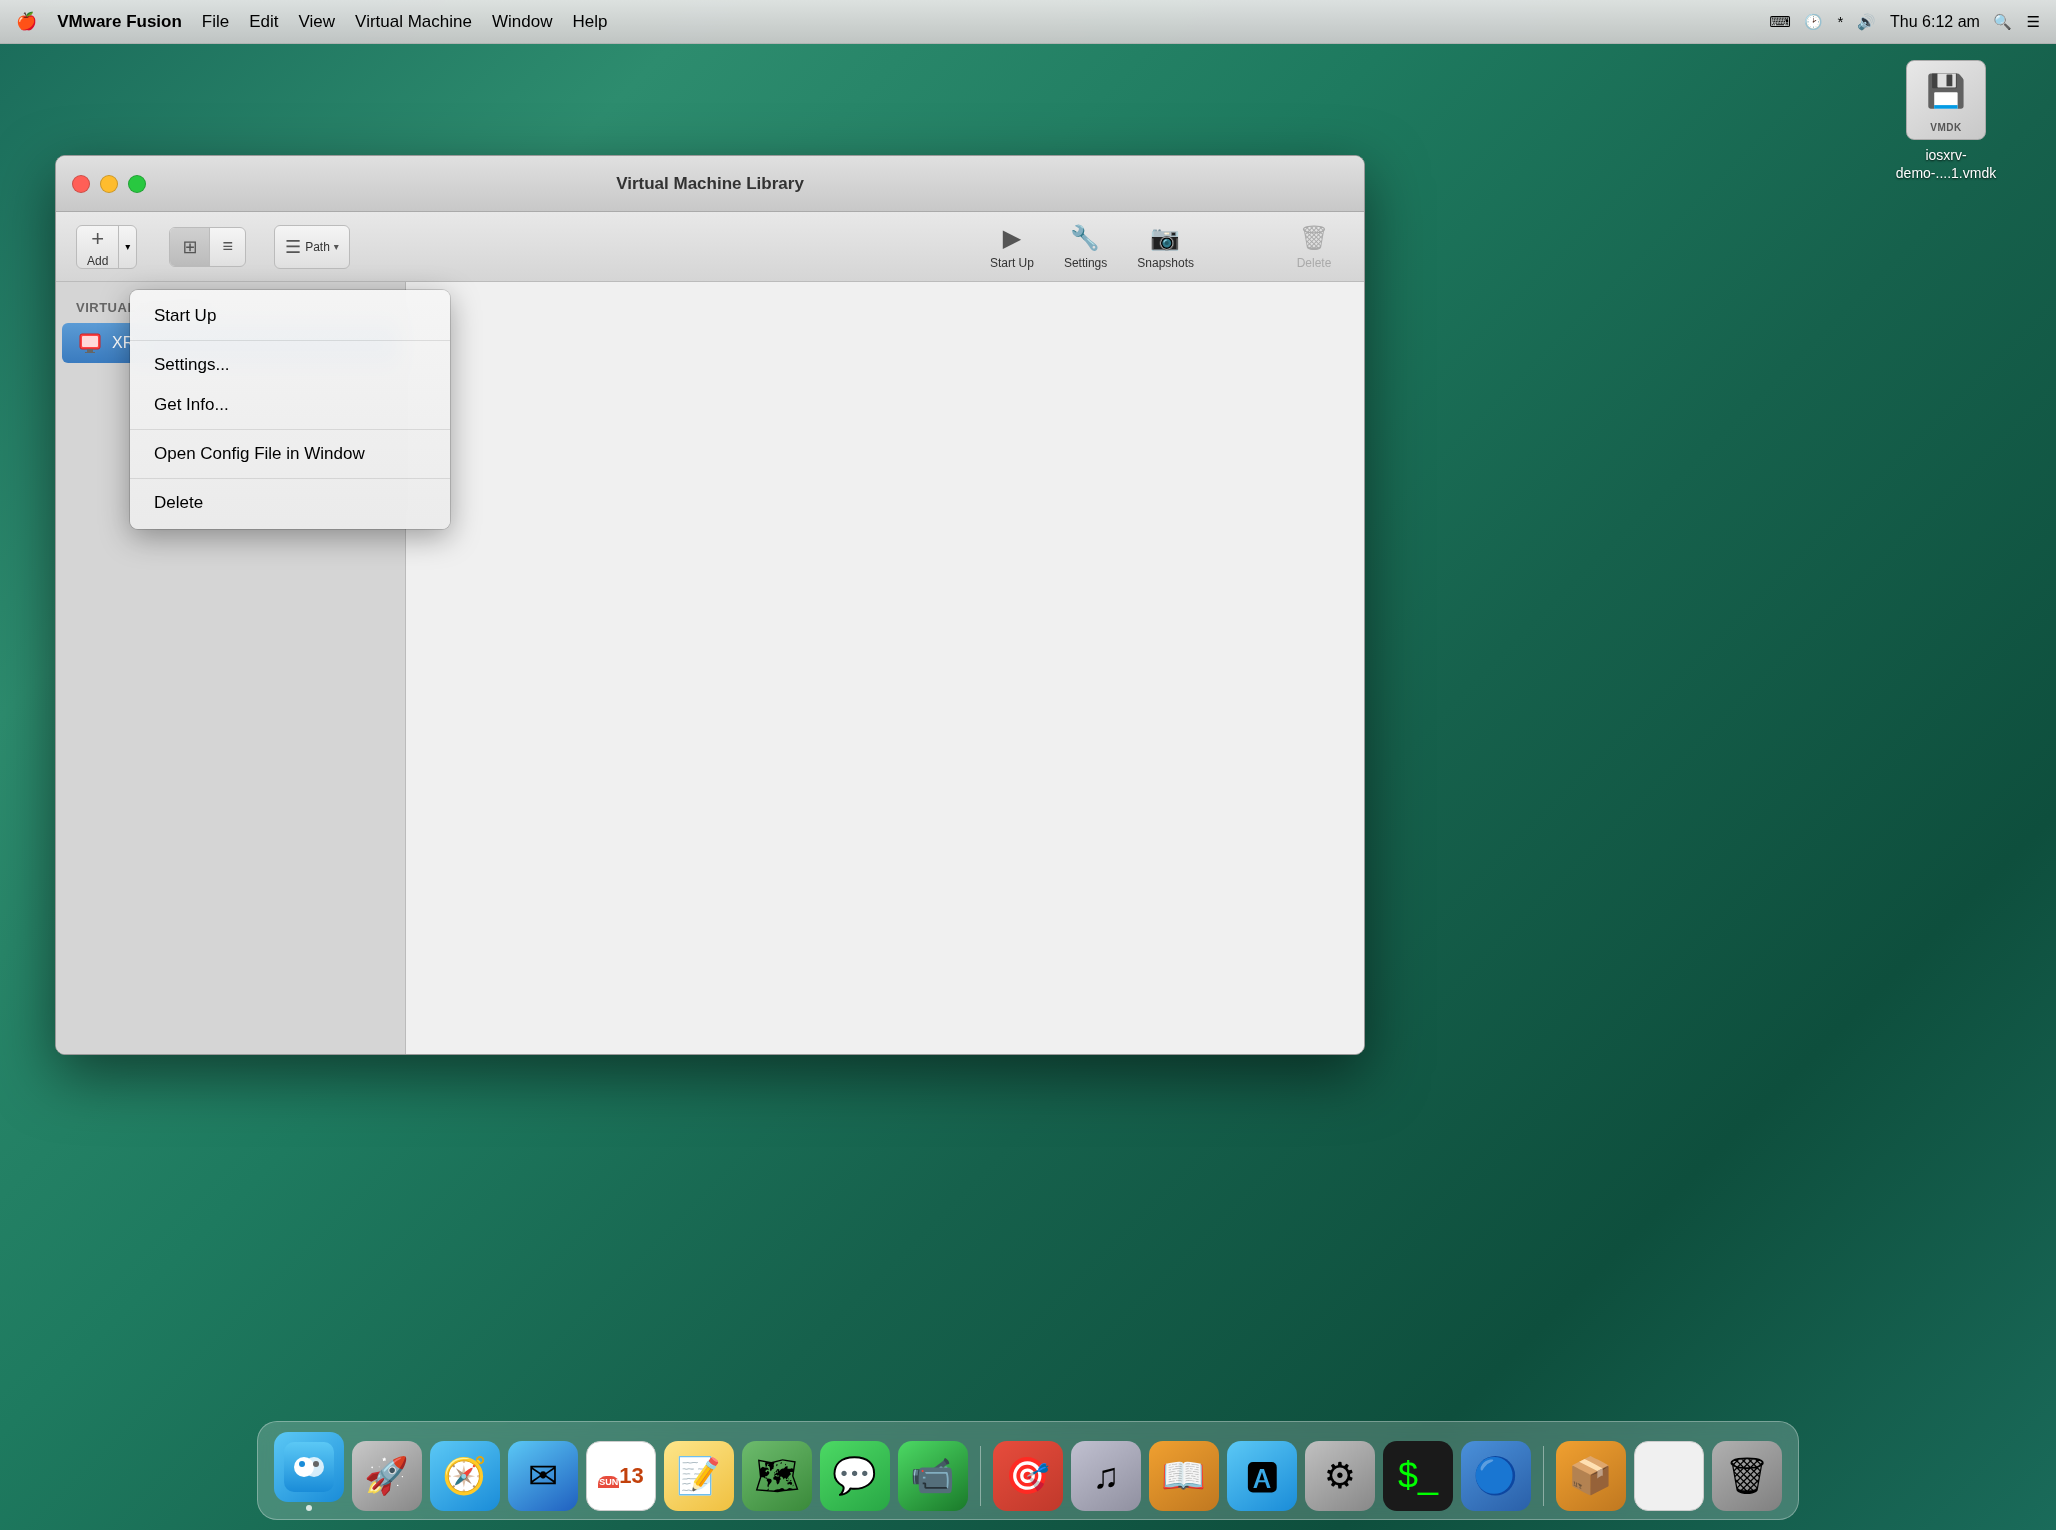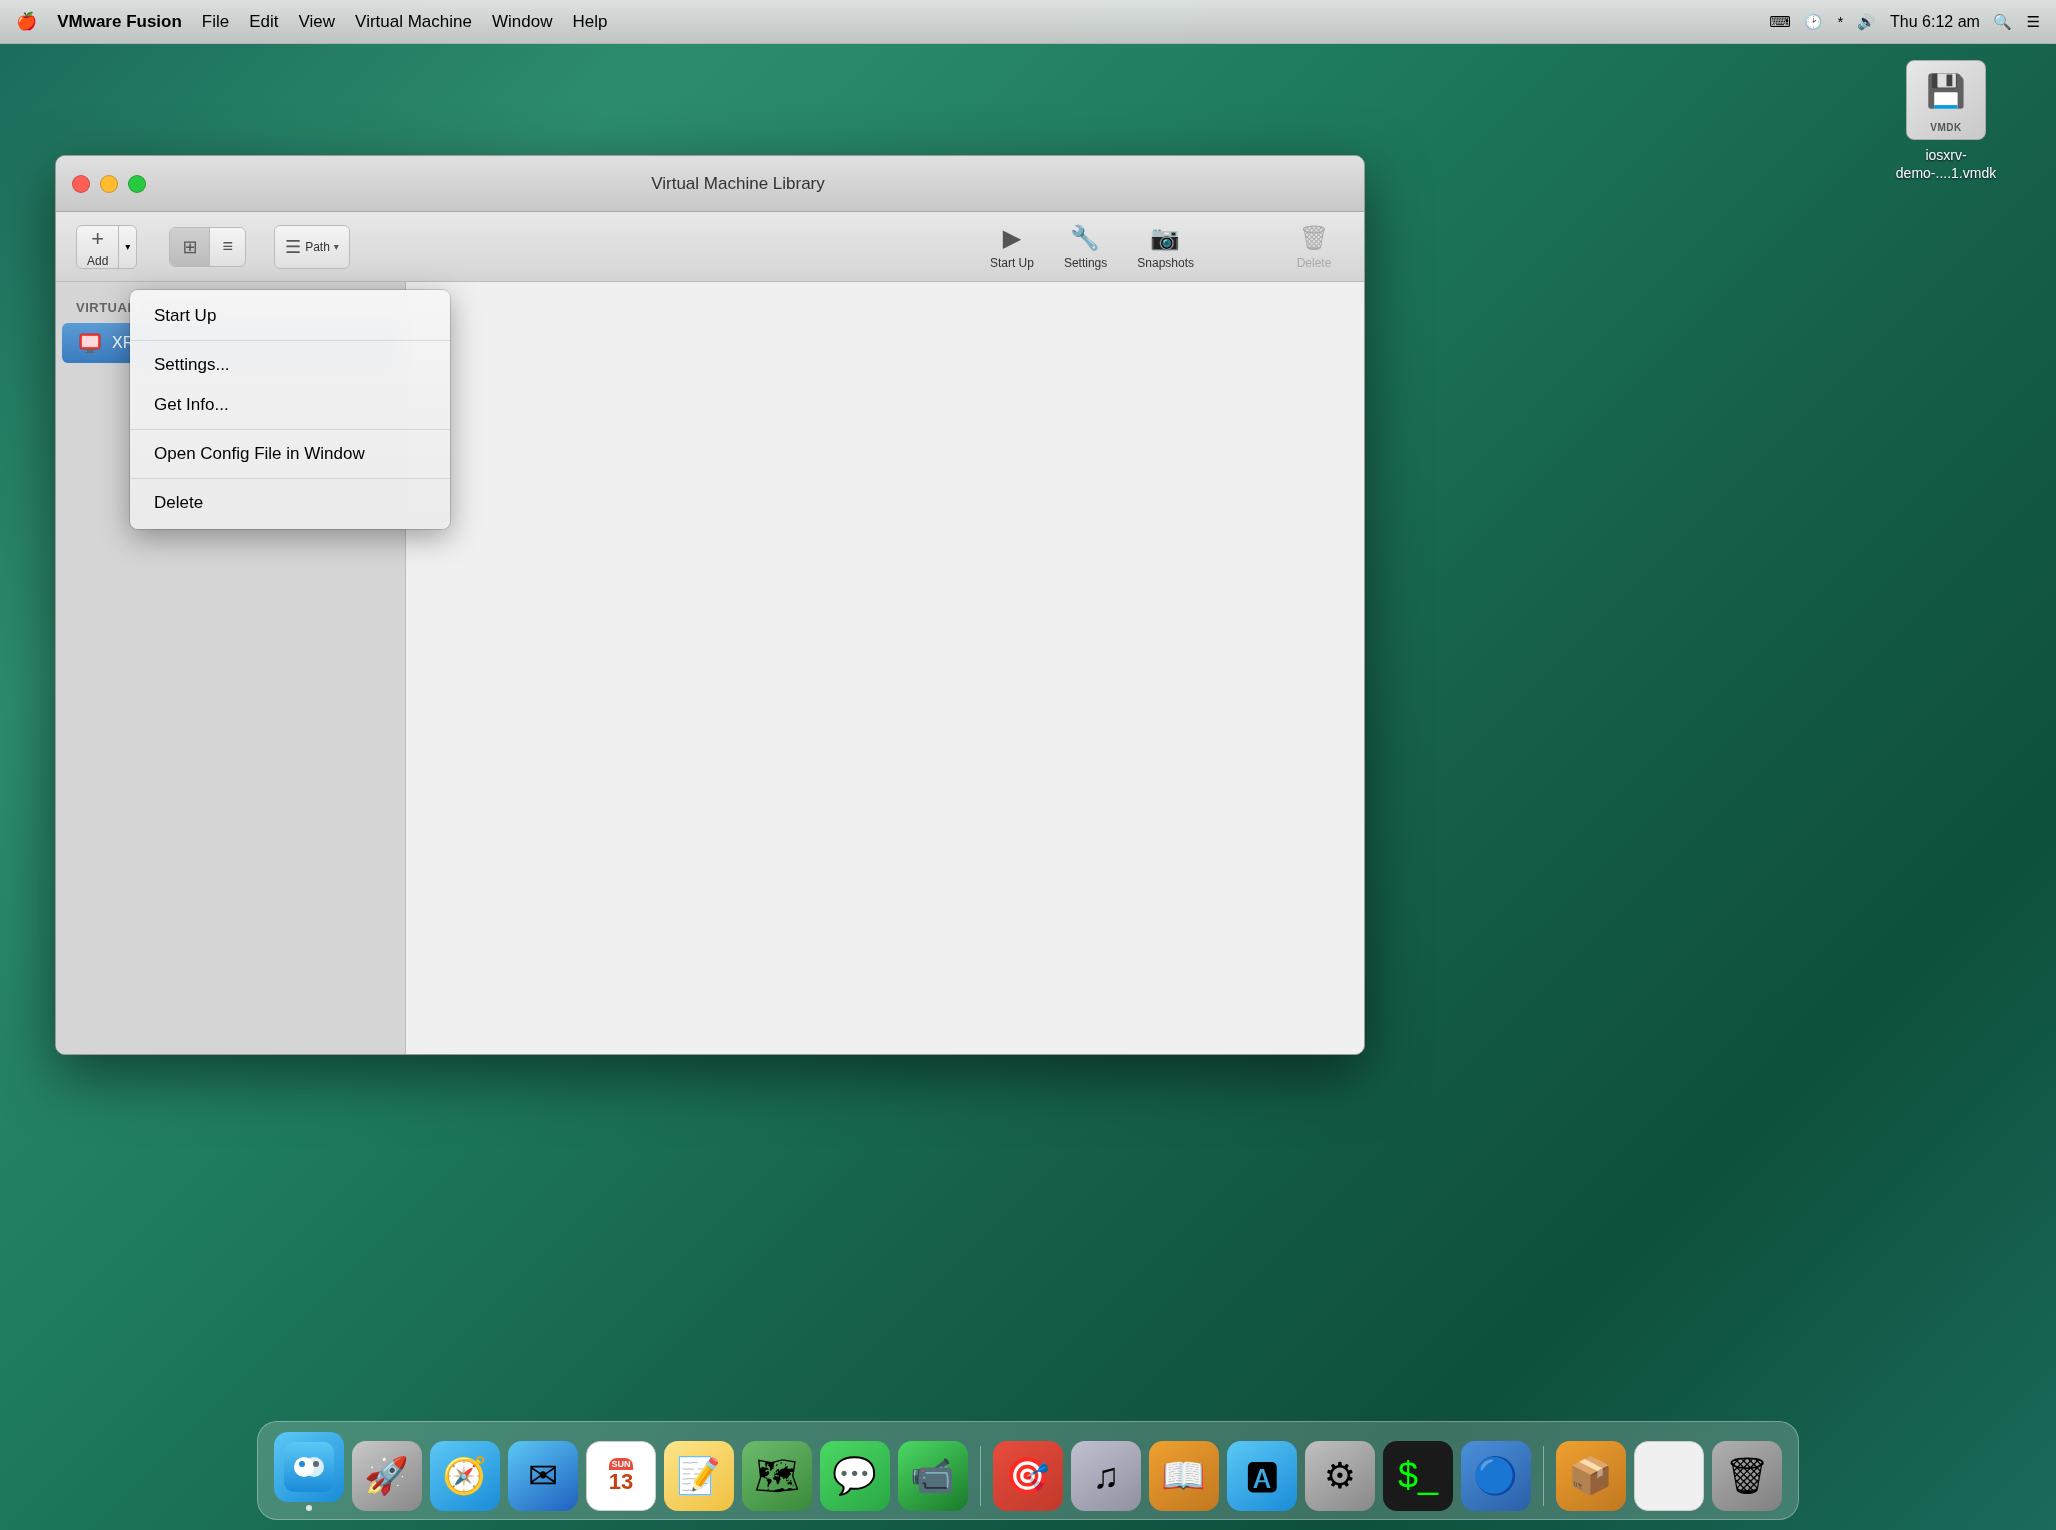--- a/index.html
+++ b/index.html
@@ -138,23 +138,22 @@
       cursor: pointer;
     }
     .window-btn.close { background: #ff5f57; }
     .window-btn.minimize { background: #febc2e; }
     .window-btn.maximize { background: #28c840; }
     .window-title {
       position: absolute;
       left: 50%;
       transform: translateX(-50%);
       font-size: 17px;
-      font-weight: 400;
+      font-weight: 700;
       color: #333;
-      margin-left: 28px;
     }
 
     
     .window-toolbar {
       height: 70px;
       background: linear-gradient(to bottom, #e8e8e8, #d5d5d5);
       border-bottom: 1px solid #bbb;
       display: flex;
       align-items: center;
       padding: 0 20px;
@@ -518,21 +517,21 @@
     <div class="dock-item">
       <div class="dock-icon" style="background: linear-gradient(145deg, #5bc8f5, #1a8cd8);">🧭</div>
     </div>
 
     <div class="dock-item">
       <div class="dock-icon" style="background: linear-gradient(145deg, #5bc8f5, #2060c0);">✉</div>
     </div>
 
     <div class="dock-item">
       <div class="dock-icon" style="background: #fff; border: 1px solid #ccc; color: #e74c3c; font-size: 20px; font-weight: bold;">
-        <span style="display:flex;flex-direction:column;align-items:flex-end;font-size:11px;font-weight:bold;">
+        <span style="display:flex;align-items:flex-end;font-size:11px;font-weight:bold;">
           <span style="background:#e74c3c;color:white;width:100%;text-align:center;border-radius:8px 8px 0 0;font-size:9px;padding:1px;">SUN</span>
           <span style="font-size:22px;color:#c2410c;line-height:1.1;">13</span>
         </span>
       </div>
     </div>
 
     <div class="dock-item">
       <div class="dock-icon" style="background: linear-gradient(145deg, #fde68a, #f0c040);">📝</div>
     </div>
 

